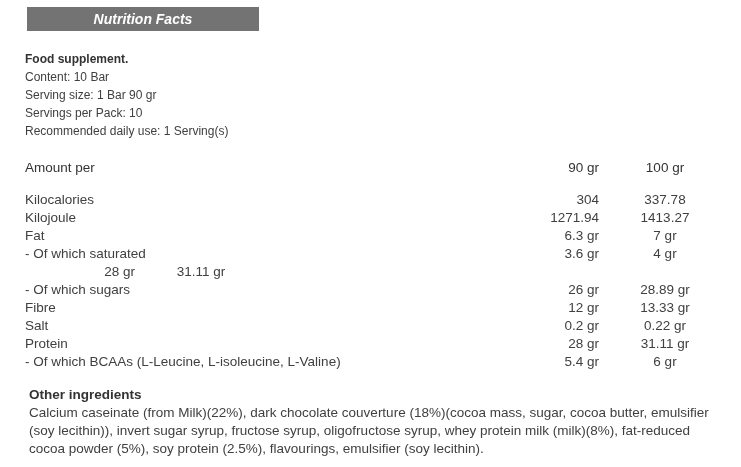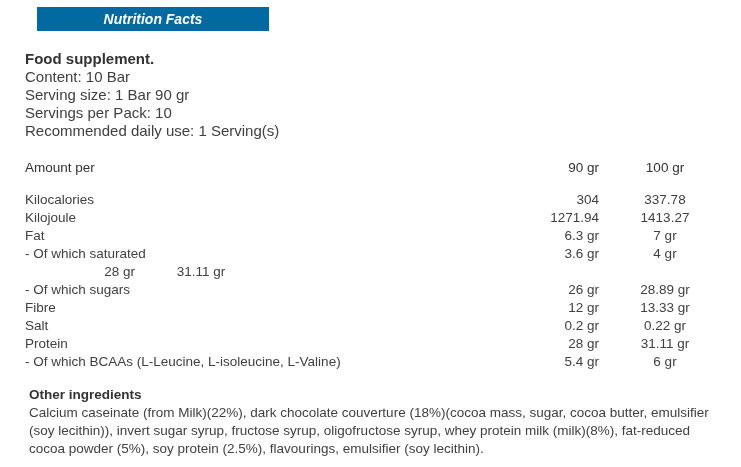--- a/index.html
+++ b/index.html
@@ -10,37 +10,37 @@
   body {
     width: 741px;
     height: 467px;
     font-family: "Liberation Sans", sans-serif;
     color: #404040;
     overflow: hidden;
     position: relative;
   }
   .header-bar {
     position: absolute;
-    left: 37px;
+    left: 27px;
     top: 7px;
     width: 232px;
     height: 24px;
-    background: #0369a1;
+    background: #737373;
     color: #ffffff;
     font-size: 14px;
     font-weight: bold;
     font-style: italic;
     text-align: center;
     line-height: 24px;
   }
   .info-block {
     position: absolute;
     left: 25px;
     top: 50px;
-    font-size: 15px;
+    font-size: 12px;
     line-height: 18px;
   }
   .info-heading {
     font-weight: bold;
     color: #333333;
   }
   .nutrition-table {
     position: absolute;
     left: 25px;
     top: 159px;

